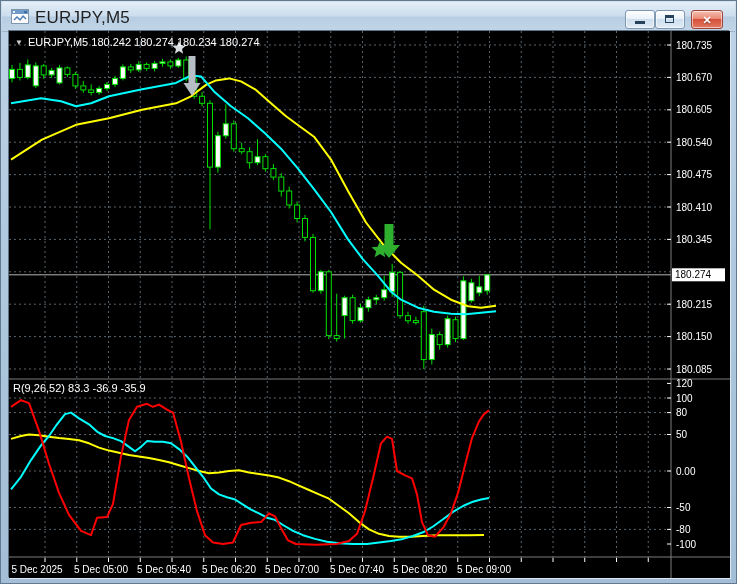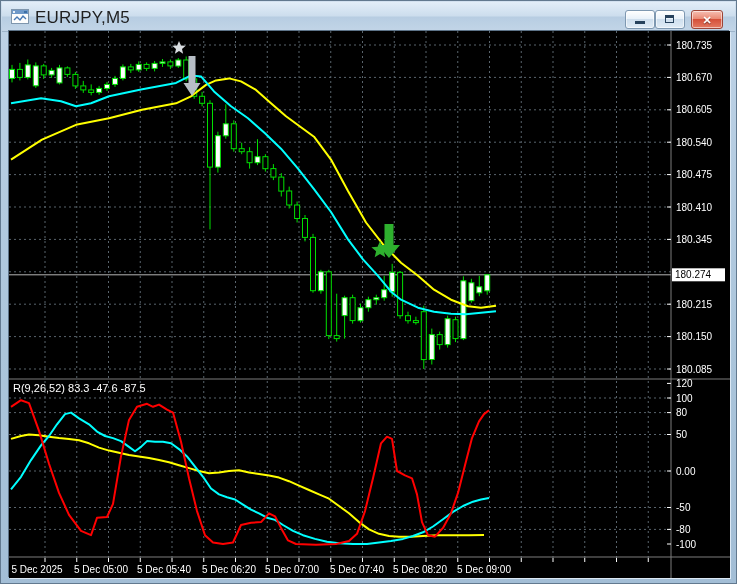--- a/index.html
+++ b/index.html
@@ -450,15 +450,16 @@
           <text x="28" y="542" fill="#ffffff" font-size="10" text-anchor="middle">5 Dec 2025</text>
           <text x="92" y="542" fill="#ffffff" font-size="10" text-anchor="middle">5 Dec 05:00</text>
           <text x="155" y="542" fill="#ffffff" font-size="10" text-anchor="middle">5 Dec 05:40</text>
           <text x="220" y="542" fill="#ffffff" font-size="10" text-anchor="middle">5 Dec 06:20</text>
           <text x="283" y="542" fill="#ffffff" font-size="10" text-anchor="middle">5 Dec 07:00</text>
           <text x="348" y="542" fill="#ffffff" font-size="10" text-anchor="middle">5 Dec 07:40</text>
           <text x="411" y="542" fill="#ffffff" font-size="10" text-anchor="middle">5 Dec 08:20</text>
           <text x="475" y="542" fill="#ffffff" font-size="10" text-anchor="middle">5 Dec 09:00</text>
         </g>
       </svg>
-    <div class="ind-header">R(9,26,52) 83.3 -47.6 -87.5</div>
+    <div class="ohlc-header"><span class="tri">▼</span><span>EURJPY,M5 180.242 180.274 180.234 180.274</span></div>
+    <div class="ind-header">R(9,26,52) 83.3 -36.9 -35.9</div>
   </div>
 </div>
 
 </body></html>

